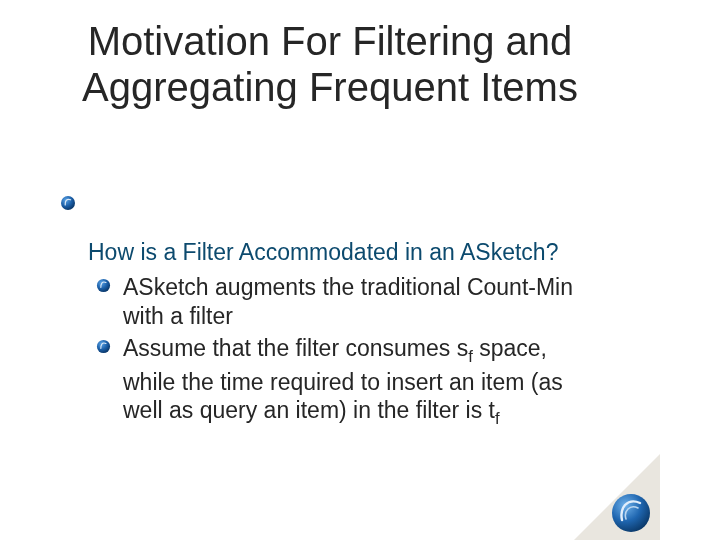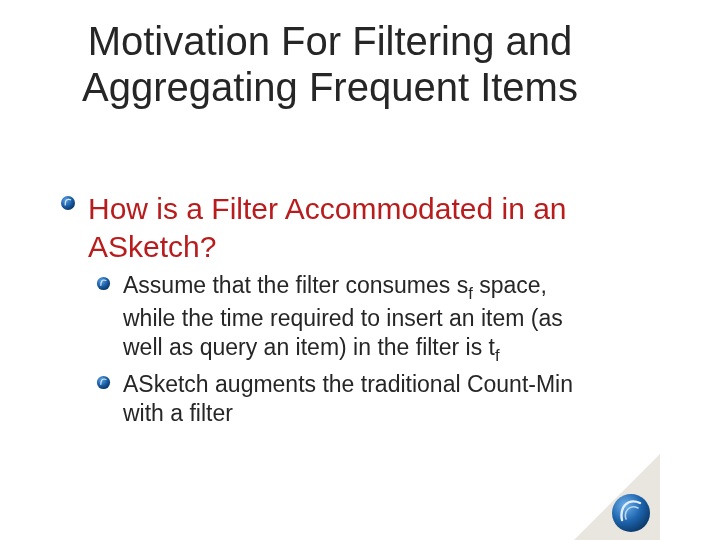--- a/index.html
+++ b/index.html
@@ -33,23 +33,24 @@
     display: flex;
     align-items: flex-start;
     margin-bottom: 6px;
   }
   .lvl1 .bullet {
     flex: 0 0 auto;
     margin-right: 12px;
     margin-top: 5px;
   }
   .lvl1 .txt {
-    font-size: 30px;
-    color: #b91c1c;
+    font-size: 23px;
+    color: #0c4a6e;
     line-height: 1.25;
+    margin-top: 48px;
   }
   .lvl2 {
     display: flex;
     align-items: flex-start;
     margin-left: 36px;
     margin-bottom: 4px;
   }
   .lvl2 .bullet {
     flex: 0 0 auto;
     margin-right: 12px;
@@ -111,31 +112,31 @@
       <span class="txt">How is a Filter Accommodated in an ASketch?</span>
     </div>
 
     <div class="lvl2">
       <span class="bullet">
         <svg width="15" height="15" viewBox="0 0 16 16">
           <circle cx="8" cy="8" r="7" fill="url(#g1)"></circle>
           <path d="M5.2 10 Q5 7 6.2 5.4 Q7.8 3.6 10.6 4.8" stroke="#dce9f6" stroke-width="1.2" fill="none" stroke-linecap="round"></path>
         </svg>
       </span>
-      <span class="txt"><span>Assume that the filter consumes s</span><span class="sub">f</span><span>  space, while the time required to insert an item (as well as query an item) in the filter is t</span><span class="sub">f</span></span>
+      <span class="txt">ASketch augments the traditional Count-Min with a filter</span>
     </div>
 
     <div class="lvl2">
       <span class="bullet">
         <svg width="15" height="15" viewBox="0 0 16 16">
           <circle cx="8" cy="8" r="7" fill="url(#g1)"></circle>
           <path d="M5.2 10 Q5 7 6.2 5.4 Q7.8 3.6 10.6 4.8" stroke="#dce9f6" stroke-width="1.2" fill="none" stroke-linecap="round"></path>
         </svg>
       </span>
-      <span class="txt">ASketch augments the traditional Count-Min with a filter</span>
+      <span class="txt"><span>Assume that the filter consumes s</span><span class="sub">f</span><span>  space, while the time required to insert an item (as well as query an item) in the filter is t</span><span class="sub">f</span></span>
     </div>
 
 
   </div>
 
   <div class="corner">
     <div class="tri"></div>
     <svg viewBox="0 0 42 42">
       <defs>
         <radialGradient id="g2" cx="35%" cy="30%" r="75%">

